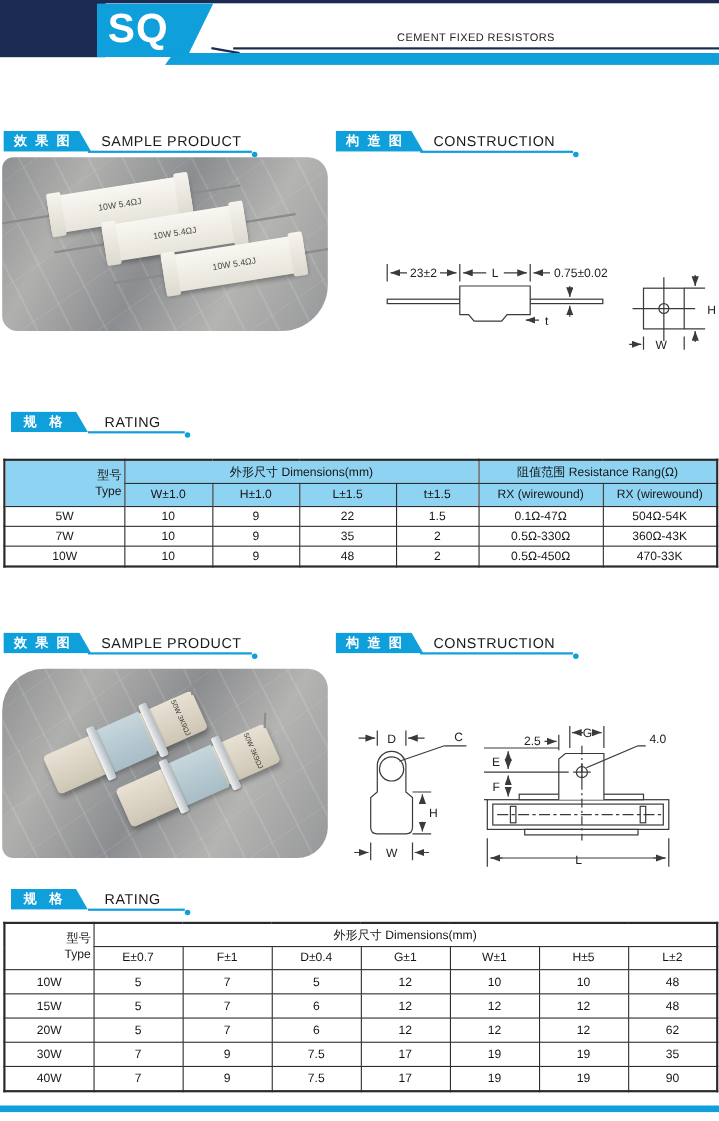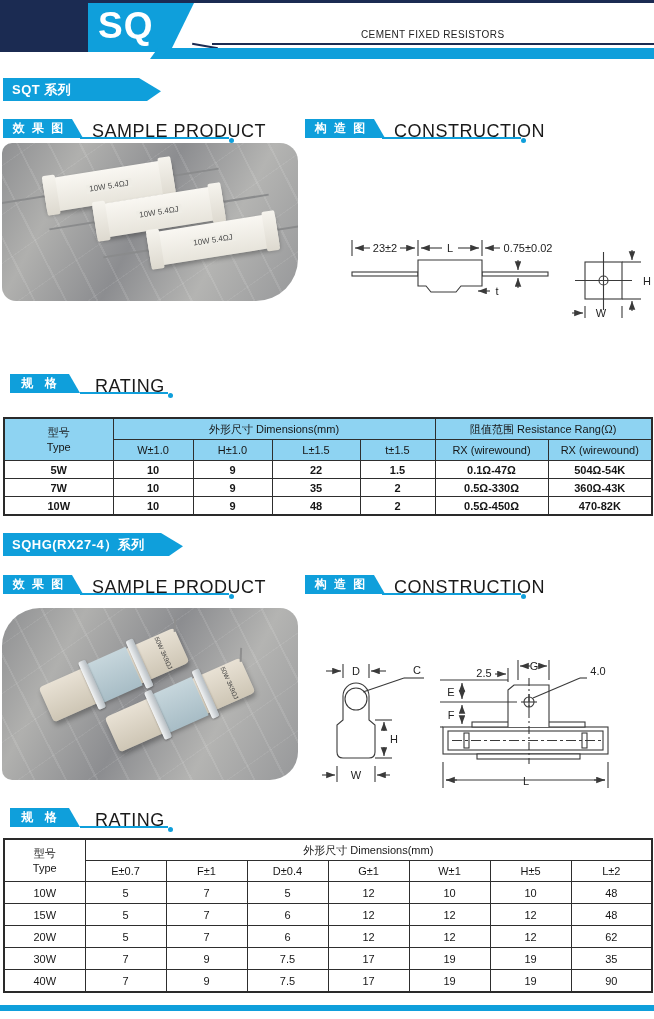--- a/index.html
+++ b/index.html
@@ -23,21 +23,21 @@
 
   
   .banner{background:#0f9fdb;color:#fff;font-weight:bold;font-size:13px;height:23px;line-height:23px;
           padding-left:9px;box-sizing:border-box;letter-spacing:.5px;
           clip-path:polygon(0 0,calc(100% - 22px) 0,100% 58%,calc(100% - 14px) 100%,0 100%);}
   .banner1{left:3px;top:78px;width:158px;}
   .banner2{left:3px;top:533px;width:180px;}
   .tag{background:#0f9fdb;color:#fff;font-weight:bold;font-size:12px;height:19px;line-height:19px;
        text-align:center;letter-spacing:2px;box-sizing:border-box;padding-right:8px;
        clip-path:polygon(0 0,calc(100% - 11px) 0,100% 100%,0 100%);}
-  .sec-text{font-size:18px;color:#1a1a1a;letter-spacing:.5px;}
+  .sec-text{font-size:13px;color:#1a1a1a;letter-spacing:.5px;}
   .sec-line{height:2px;background:#0f9fdb;}
   .sec-dot{width:5px;height:5px;border-radius:50%;background:#0f9fdb;}
 
   
   .photo{left:2px;width:296px;overflow:hidden;
          background:linear-gradient(118deg,#8f9092 0%,#b0b0ae 22%,#8c8d90 48%,#b4b4b2 72%,#97989a 100%);}
   .photo::after{content:"";position:absolute;inset:0;
          background:repeating-linear-gradient(63deg,rgba(255,255,255,.10) 0 2px,rgba(0,0,0,0) 2px 28px),
                     repeating-linear-gradient(-35deg,rgba(255,255,255,.07) 0 1px,rgba(0,0,0,0) 1px 40px);}
   .photo1{top:143px;height:158px;border-radius:10px 18px 42px 14px;}
@@ -70,41 +70,40 @@
   .diag text{font-family:"Liberation Sans",sans-serif;}
 
   
   table.tbl{position:absolute;left:3px;border-collapse:collapse;table-layout:fixed;
             font-size:11px;color:#161616;background:#fff;}
   table.tbl th,table.tbl td{border:1px solid #2e2e2e;text-align:center;font-weight:400;padding:0 2px;
             overflow:hidden;white-space:nowrap;}
   table.tbl{border:2px solid #2a2a2a;}
   .t1{top:417px;width:648px;}
   .t1 thead th{background:#8ed3f2;height:20px;}
-  .t1 tbody td{height:17px;font-weight:bold;}
+  .t1 tbody td{height:17px;}
   .t2{top:838px;width:648px;}
   .t2 thead th{background:#fff;height:20px;}
   .t2 tbody td{height:21px;}
-  .type-head div{line-height:1.35;}
+  .type-head div{line-height:1.35;text-align:right;}
 </style>
 </head>
 <body>
 
 <div class="page">
 
   <div class="abs top-strip"></div>
   <div class="abs navy-block"></div>
   <div class="abs sq-shape"></div>
   <div class="abs sq-text">SQ</div>
   <div class="abs title-en">CEMENT FIXED RESISTORS</div>
   <div class="abs h-diag"></div>
   <div class="abs h-line"></div>
   <div class="abs cyan-bar"></div>
 
-  <div class="abs banner banner1">SQT 系列</div>
 
   <div class="abs tag" style="left:3px;top:119px;width:80px;">效 果 图</div>
   <div class="abs sec-text" style="left:92px;top:121px;">SAMPLE PRODUCT</div>
   <div class="abs sec-line" style="left:80px;top:137px;width:149px;"></div>
   <div class="abs sec-dot" style="left:229px;top:138px;"></div>
 
   <div class="abs tag" style="left:305px;top:119px;width:80px;">构 造 图</div>
   <div class="abs sec-text" style="left:394px;top:121px;">CONSTRUCTION</div>
   <div class="abs sec-line" style="left:382px;top:137px;width:139px;"></div>
   <div class="abs sec-dot" style="left:521px;top:138px;"></div>
@@ -222,26 +221,25 @@
           <td>0.5Ω-330Ω</td>
           <td>360Ω-43K</td>
         </tr>
         <tr>
           <td>10W</td>
           <td>10</td>
           <td>9</td>
           <td>48</td>
           <td>2</td>
           <td>0.5Ω-450Ω</td>
-          <td>470-82K</td>
+          <td>470-33K</td>
         </tr>
       </tbody>
   </table>
 
-  <div class="abs banner banner2">SQHG(RX27-4）系列</div>
 
   <div class="abs tag" style="left:3px;top:575px;width:80px;">效 果 图</div>
   <div class="abs sec-text" style="left:92px;top:577px;">SAMPLE PRODUCT</div>
   <div class="abs sec-line" style="left:80px;top:593px;width:149px;"></div>
   <div class="abs sec-dot" style="left:229px;top:594px;"></div>
 
   <div class="abs tag" style="left:305px;top:575px;width:80px;">构 造 图</div>
   <div class="abs sec-text" style="left:394px;top:577px;">CONSTRUCTION</div>
   <div class="abs sec-line" style="left:382px;top:593px;width:139px;"></div>
   <div class="abs sec-dot" style="left:521px;top:594px;"></div>

